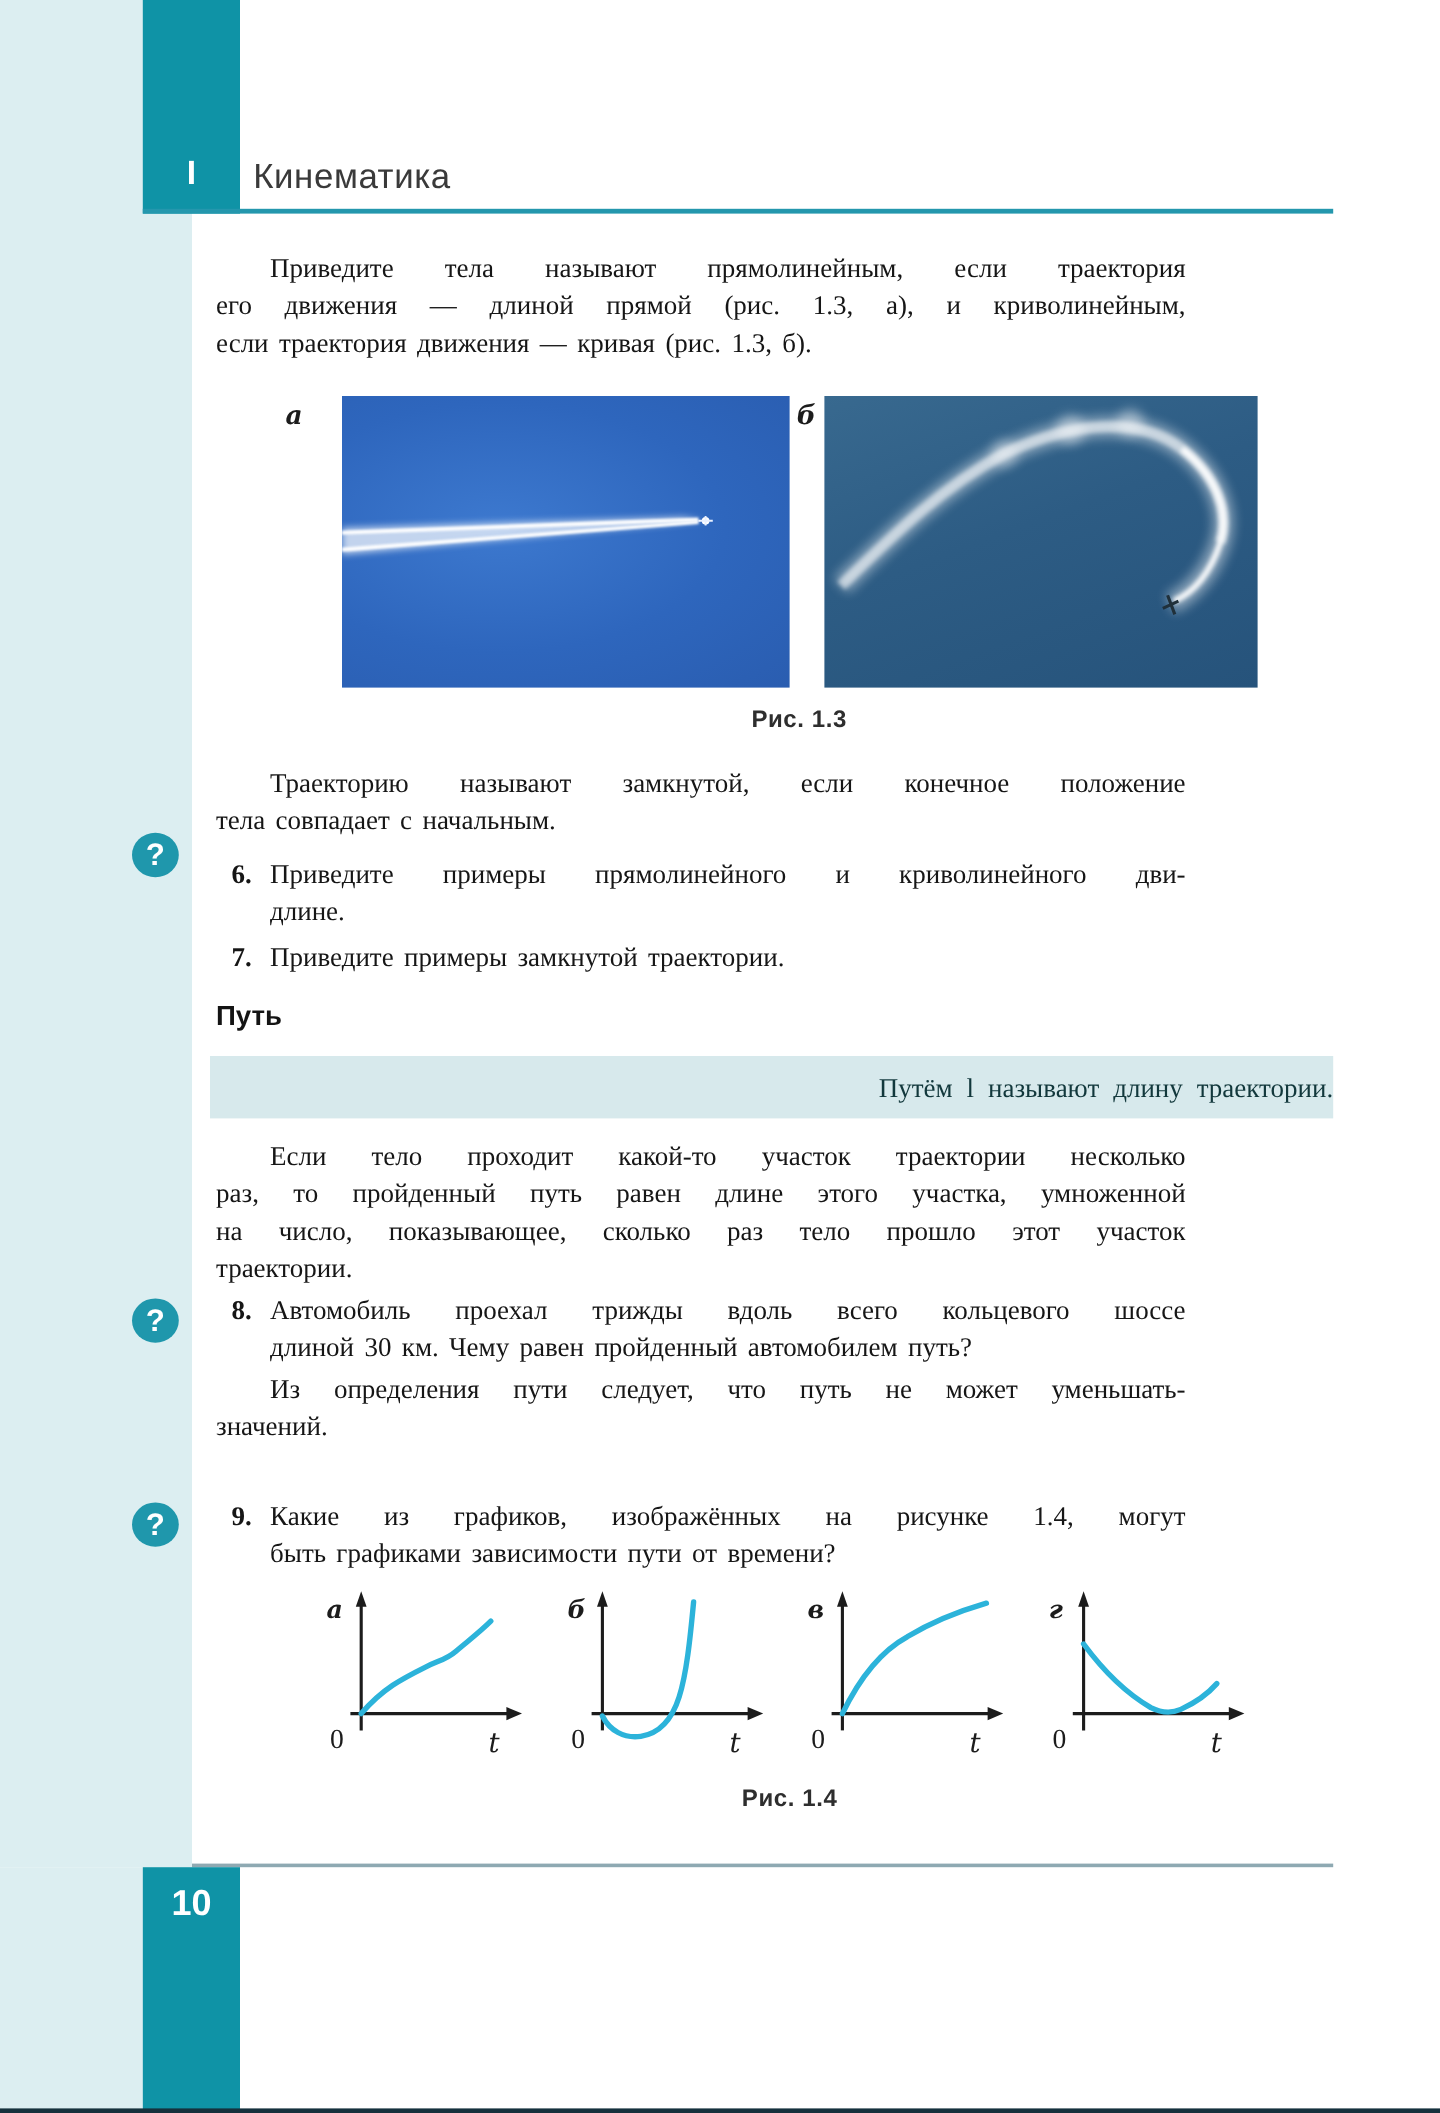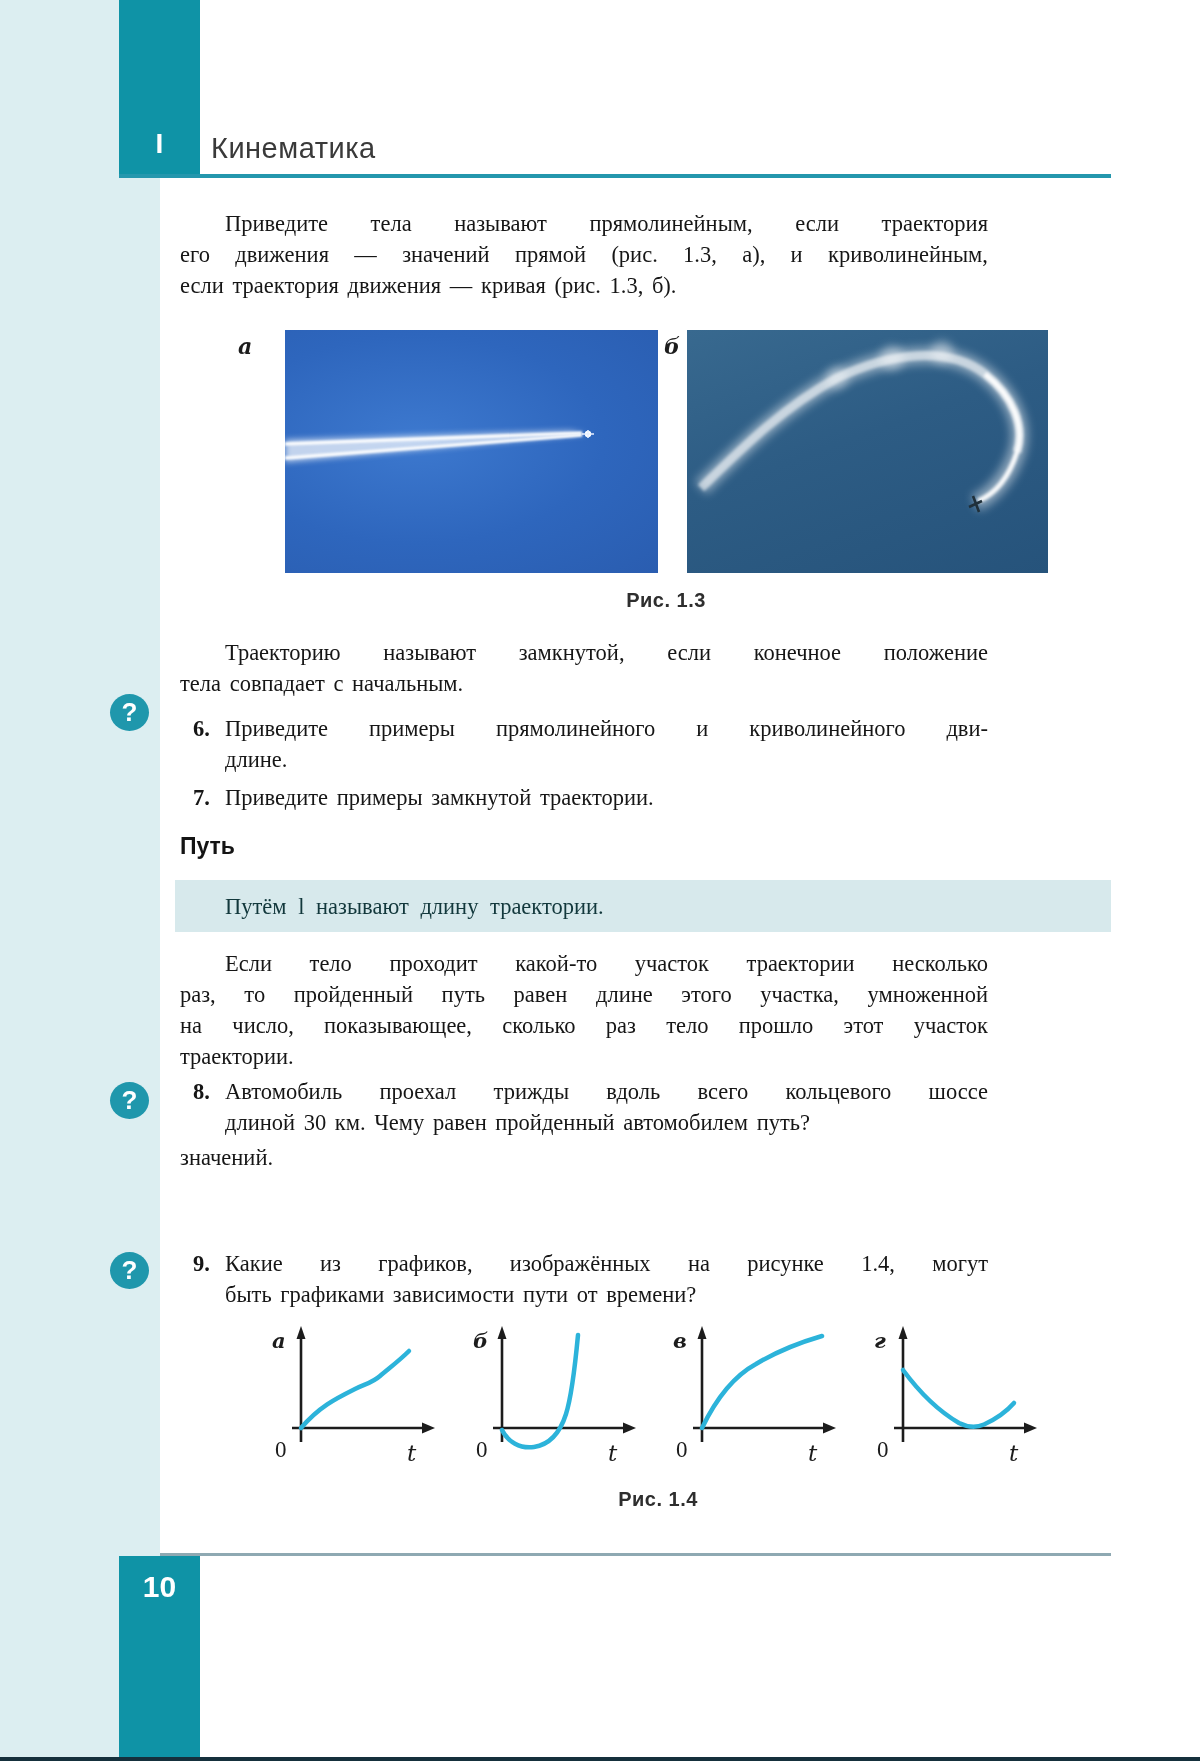--- a/index.html
+++ b/index.html
@@ -33,21 +33,21 @@
   .question{position:absolute;left:180px;width:808px;display:flex;
             font:22.5px/31px "Liberation Serif","DejaVu Serif",serif;color:#161616;}
   .qnum{flex:0 0 45px;width:45px;padding-left:13px;box-sizing:border-box;font-weight:bold;}
   .qbody{flex:1;word-spacing:3px;}
 
   .section-heading{position:absolute;left:180px;top:833px;
                    font:bold 23px/26px "Liberation Sans",sans-serif;color:#141414;}
 
   .defbox{position:absolute;left:175px;top:880px;width:936px;height:52px;background:#d7e9ec;}
   .defbox .defline{padding-left:50px;padding-top:11px;
-                   font:22.5px/31px "Liberation Serif","DejaVu Serif",serif;color:#12383c;word-spacing:6px;}
+                   font:22.5px/31px "Liberation Serif","DejaVu Serif",serif;color:#12383c;word-spacing:6px;text-align:right;}
 
   .qicon{position:absolute;left:110px;width:39px;height:37px;border-radius:50%;
          background:#1f97ac;color:#ffffff;text-align:center;
          font:bold 26px/36px "Liberation Sans",sans-serif;}
 
   
   .photo{position:absolute;top:330px;height:243px;overflow:hidden;}
   #photoA{left:285px;width:373px;background:radial-gradient(ellipse at 35% 45%,#3d79cf 0%,#2e66bd 55%,#2a5db0 100%);}
   #photoB{left:687px;width:361px;background:linear-gradient(160deg,#38698f 0%,#2d5c84 45%,#26537b 100%);}
   .flabel{position:absolute;top:334px;font:bold italic 22px/24px "DejaVu Serif",serif;color:#1c1c1c;}
@@ -67,21 +67,21 @@
 
   <div class="pale-col"></div>
   <div class="pale-col-bottom"></div>
   <div class="part-block"></div>
   <div class="part-label">I</div>
   <div class="chapter-title">Кинематика</div>
   <div class="header-rule"></div>
 
   <div class="textblock" style="top:208px">
       <div class="line just indent"><span>Приведите тела называют </span><span class="it">прямолинейным</span><span>, если траектория</span></div>
-      <div class="line just"><span>его движения — значений прямой (рис. 1.3, </span><span class="it">а</span><span>), и </span><span class="it">криволинейным</span><span>,</span></div>
+      <div class="line just"><span>его движения — длиной прямой (рис. 1.3, </span><span class="it">а</span><span>), и </span><span class="it">криволинейным</span><span>,</span></div>
       <div class="line"><span>если траектория движения — кривая (рис. 1.3, </span><span class="it">б</span><span>).</span></div>
     </div>
 
   <span class="flabel" style="left:238px">а</span>
   <span class="flabel" style="left:664px">б</span>
 
   <div class="photo" id="photoA">
     <svg width="373" height="243">
       <defs>
         <filter id="b3" x="-30%" y="-30%" width="160%" height="160%">
@@ -161,20 +161,21 @@
 
   <div class="question" style="top:1076px">
     <div class="qnum">8.</div>
     <div class="qbody">
         <div class="line just">Автомобиль проехал трижды вдоль всего кольцевого шоссе</div>
         <div class="line">длиной 30 км. Чему равен пройденный автомобилем путь?</div>
       </div>
   </div>
 
   <div class="textblock" style="top:1142px">
+      <div class="line just indent">Из определения пути следует, что путь не может уменьшать-</div>
       <div class="line">значений.</div>
     </div>
 
   <div class="question" style="top:1248px">
     <div class="qnum">9.</div>
     <div class="qbody">
         <div class="line just">Какие из графиков, изображённых на рисунке 1.4, могут</div>
         <div class="line">быть графиками зависимости пути от времени?</div>
       </div>
   </div>

